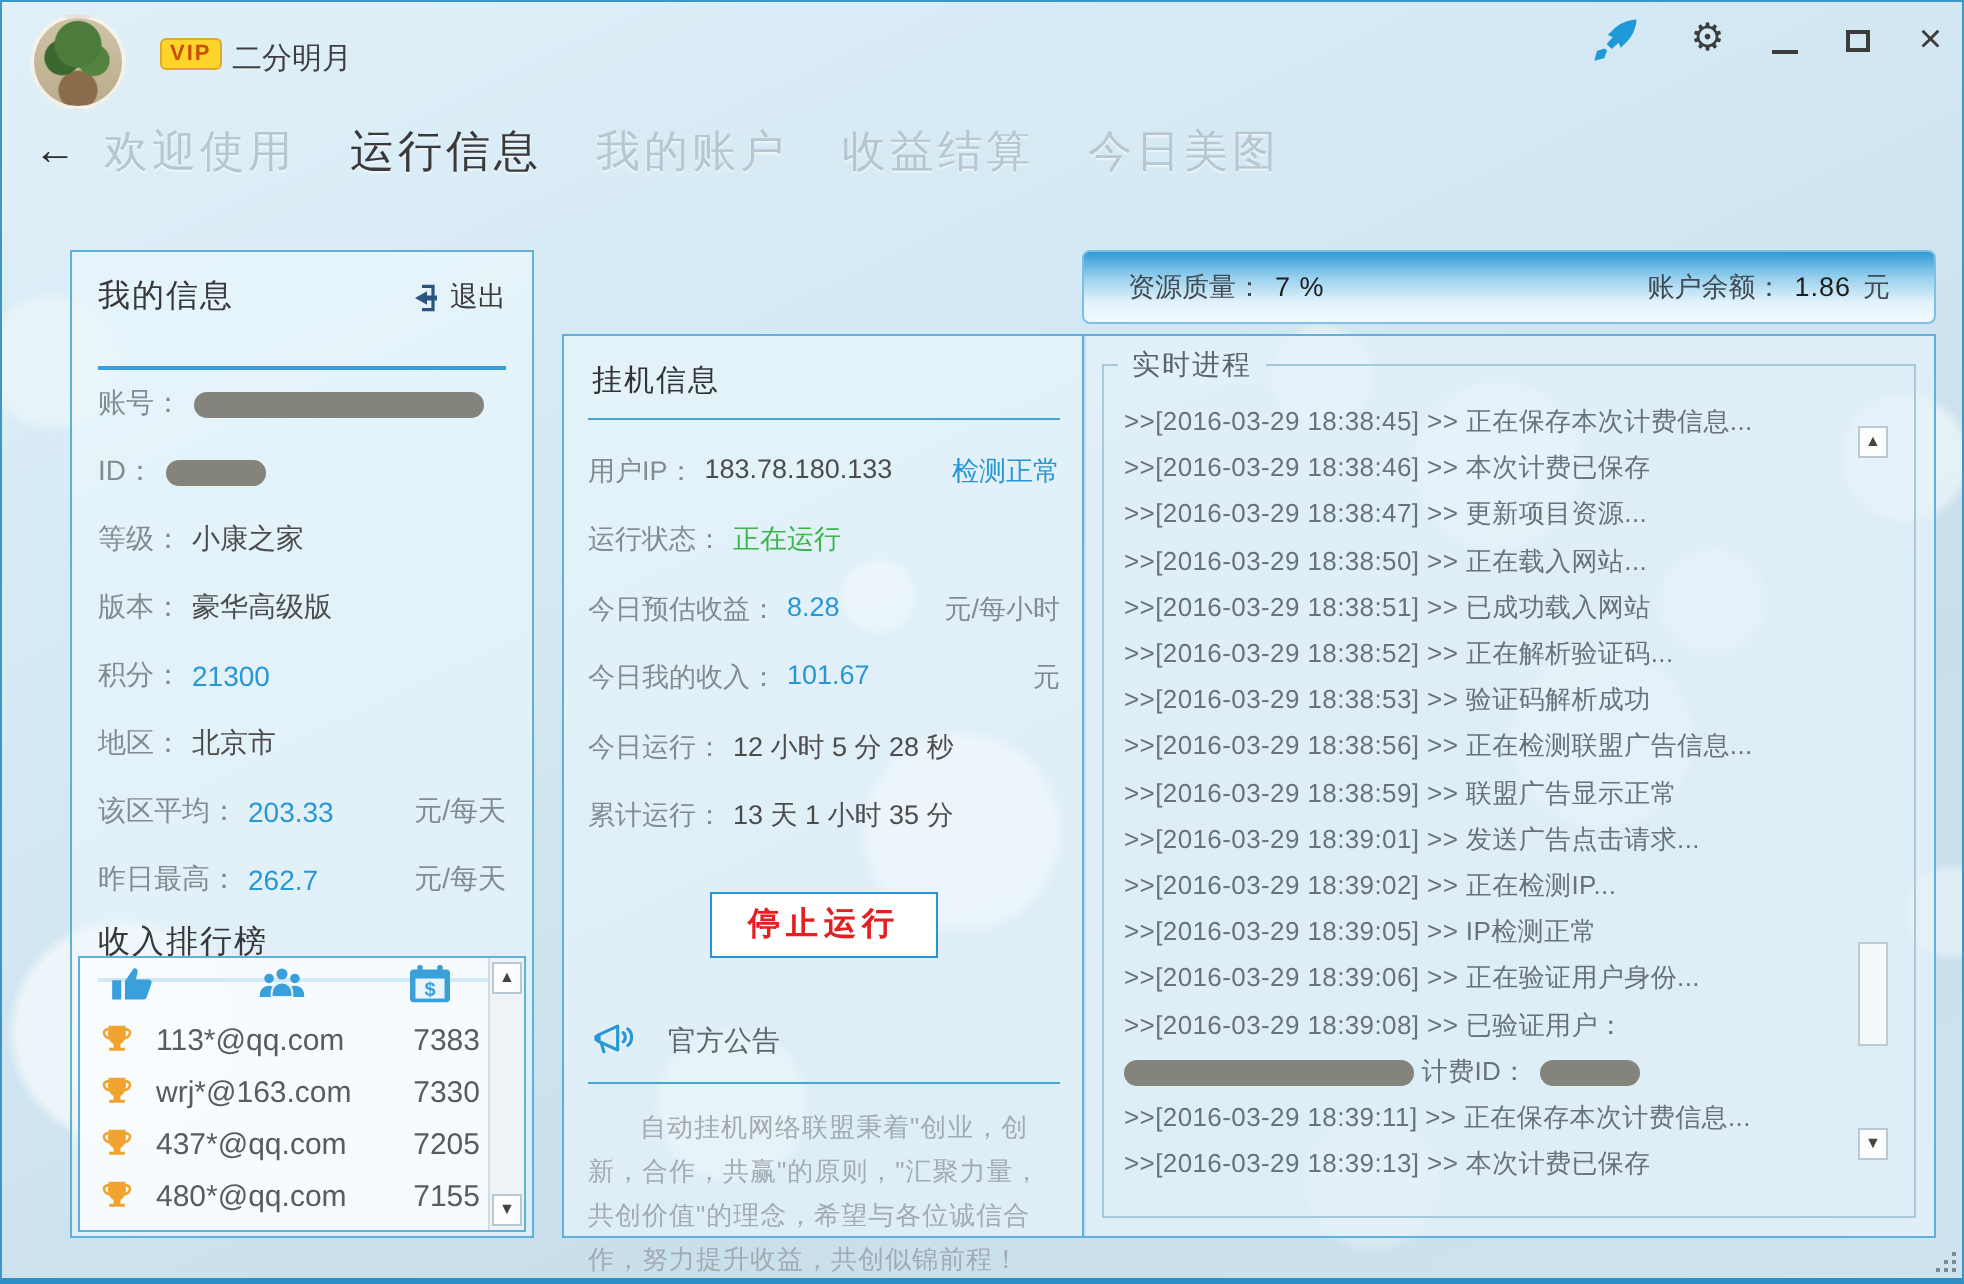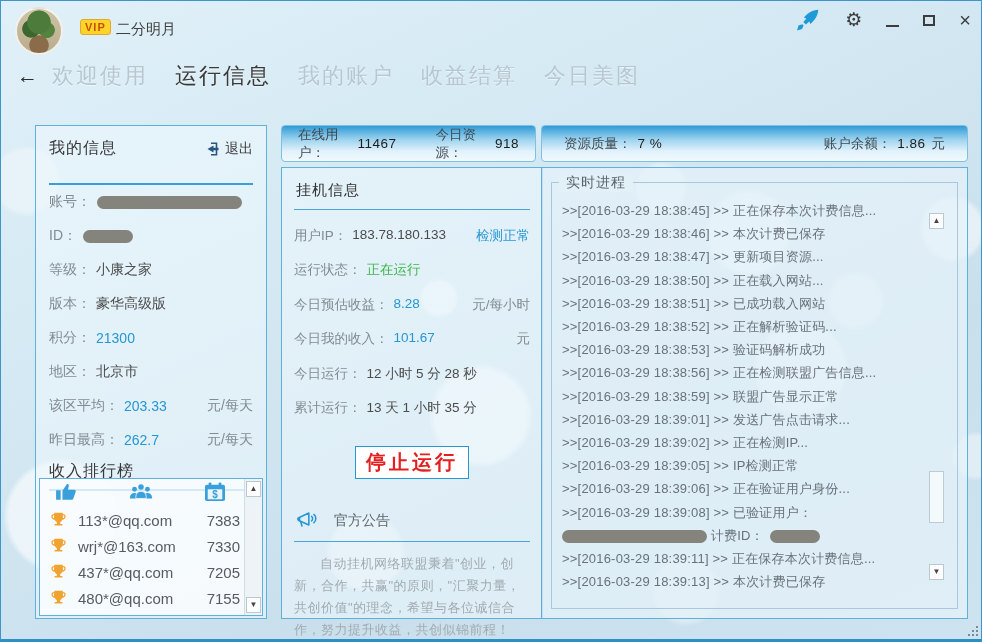--- a/index.html
+++ b/index.html
@@ -84,21 +84,21 @@
   .rank-row .score{ width:42px; text-align:right; }
   .vscroll{ position:absolute; top:0; bottom:0; right:0; width:18px; background:#eef3f7; border-left:1px solid #cfdde6; }
   .sb-btn{ position:absolute; left:1px; width:15px; height:16px; background:#fdfdfd; border:1px solid #b9c9d4;
     color:#444; font-size:8px; line-height:14px; text-align:center; cursor:pointer; }
   .sb-up{ top:2px; } .sb-dn{ bottom:2px; }
   
   .mid-title{ font-size:15px; color:#333; letter-spacing:1px; border-bottom:1px solid #49a5d7; padding:2px 0 9px 2px; }
   .mrow{ display:flex; align-items:flex-start; height:18px; margin-top:16.5px; font-size:13.5px; color:#828b91; }
   .mrow .val{ color:#4c4c4c; margin-left:5px; }
   .stop-btn{ display:block; margin:29px auto 0; width:114px; height:33px; background:#fff;
-    border:1px solid #2796d4; color:#e31f1f; font-size:20px; font-weight:bold; letter-spacing:3px;
+    border:1px solid #2796d4; color:#e31f1f; font-size:16px; font-weight:bold; letter-spacing:3px;
     font-family:"Liberation Sans",sans-serif; cursor:pointer; }
   .notice-row{ display:flex; align-items:center; gap:16px; margin-top:31px; padding-left:2px;
     border-bottom:1px solid #49a5d7; padding-bottom:9px; font-size:14px; color:#5d666c; }
   .notice-text{ margin-top:11px; font-size:13px; color:#a2abb1; line-height:22px; text-indent:2em; letter-spacing:.5px; }
   
   .group{ position:absolute; left:9px; right:9px; top:14px; bottom:9px; border:1px solid #a6c9dc; }
   .group-title{ position:absolute; top:-9px; left:7px; padding:0 7px; font-size:14px; color:#59646b;
     background:#e2f0f8; letter-spacing:1px; }
   .log{ position:absolute; left:10px; right:26px; top:16px; bottom:8px; overflow:hidden;
     font-size:13px; color:#68727a; line-height:23.2px; letter-spacing:.2px; }
@@ -138,27 +138,20 @@
     <span class="back">←</span>
     <div class="tabs">
         <span class="tab">欢迎使用</span>
         <span class="tab active">运行信息</span>
         <span class="tab">我的账户</span>
         <span class="tab">收益结算</span>
         <span class="tab">今日美图</span>
       </div>
   </div>
 
-  <div class="statbox" id="statbox-left">
-    <span>在线用户：</span>
-    <b>11467</b>
-    <span class="sp40"></span>
-    <span>今日资源：</span>
-    <b>918</b>
-  </div>
   <div class="statbox" id="statbox-right">
     <span>资源质量：</span>
     <b>7 %</b>
     <span class="push">账户余额：</span>
     <b>1.86</b>
     <span>元</span>
   </div>
 
   <div class="panel" id="left-panel">
     <div class="panel-title-row">

